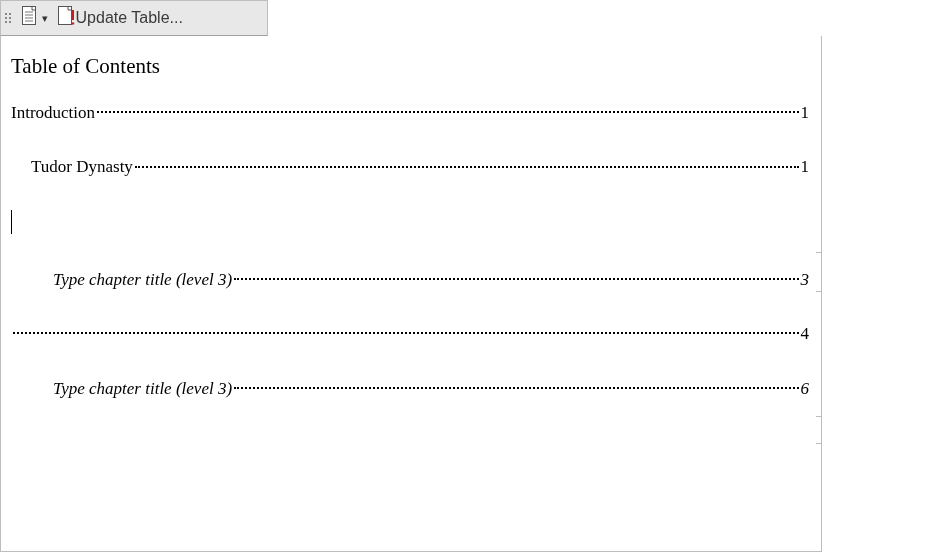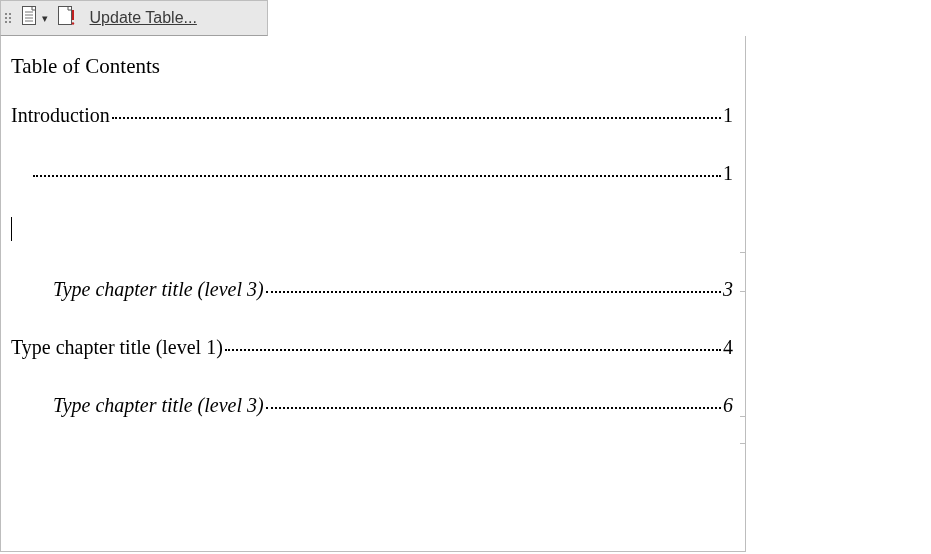--- a/index.html
+++ b/index.html
@@ -58,44 +58,43 @@
     }
     .chevron {
       margin-left: 2px;
       font-size: 11px;
       color: #333;
     }
     .update-label {
       font-family: "Segoe UI", Arial, sans-serif;
       font-size: 16px;
       color: #3a3a3a;
-      margin-left: 14px;
-      text-decoration: underline;
+      margin-left: 0;
     }
     .content-area {
       border: 1px solid #bdbdbd;
       border-top: none;
-      width: 746px;
+      width: 822px;
       height: 516px;
       padding: 18px 12px 12px 10px;
       position: relative;
       background: #fff;
     }
     .toc-title {
       font-size: 21px;
       margin-bottom: 24px;
     }
     .toc-list {
       display: flex;
       flex-direction: column;
     }
     .toc-entry {
       display: flex;
-      align-items: center;
-      font-size: 20px;
+      align-items: flex-start;
+      font-size: 17px;
       line-height: 1.2;
       margin-bottom: 34px;
     }
     .toc-entry.level-1 { padding-left: 0px; }
     .toc-entry.level-2 { padding-left: 20px; }
     .toc-entry.level-3 { padding-left: 42px; font-style: italic; }
     .toc-text {
       white-space: nowrap;
     }
     .toc-leader {
@@ -180,33 +179,33 @@
 
 <div class="content-area">
   <div class="toc-title">Table of Contents</div>
   <div class="toc-list" id="toc-list">
       <div class="toc-entry level-1">
         <span class="toc-text">Introduction</span>
         <span class="toc-leader"></span>
         <span class="toc-page">1</span>
       </div>
       <div class="toc-entry level-2">
+        <span class="toc-text">Tudor Dynasty</span>
         <span class="toc-leader"></span>
         <span class="toc-page">1</span>
       </div>
       <div class="blank-entry">
         <div class="cursor-caret"></div>
       </div>
       <div class="toc-entry level-3">
         <span class="toc-text">Type chapter title (level 3)</span>
         <span class="toc-leader"></span>
         <span class="toc-page">3</span>
       </div>
       <div class="toc-entry level-1">
-        <span class="toc-text">Type chapter title (level 1)</span>
         <span class="toc-leader"></span>
         <span class="toc-page">4</span>
       </div>
       <div class="toc-entry level-3">
         <span class="toc-text">Type chapter title (level 3)</span>
         <span class="toc-leader"></span>
         <span class="toc-page">6</span>
       </div>
     </div>
   <div class="notch n1"></div>

